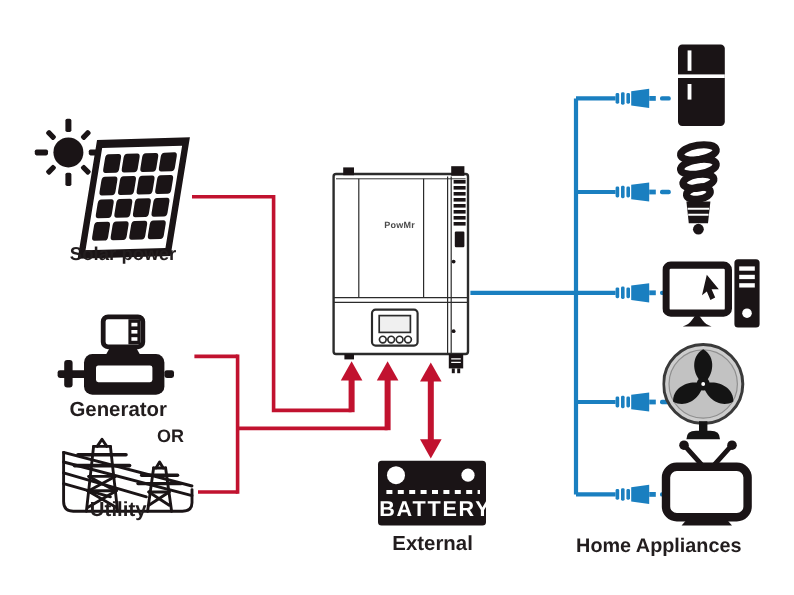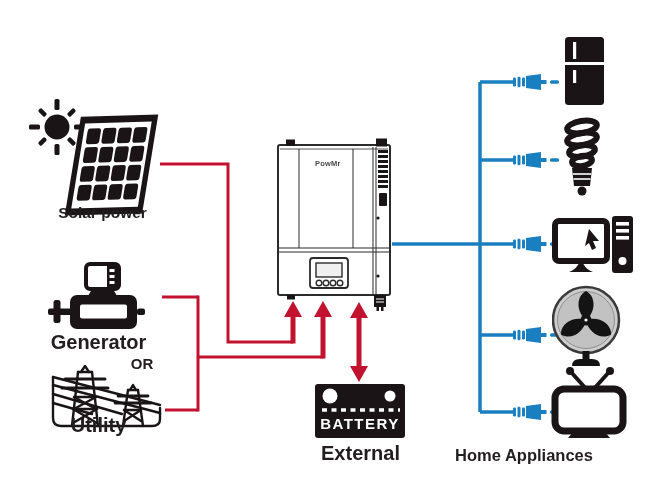--- a/index.html
+++ b/index.html
@@ -3,28 +3,28 @@
 <meta charset="utf-8">
 <style>
   html,body{margin:0;padding:0;background:#ffffff;}
   .canvas{
     position:relative;width:662px;height:496px;background:#ffffff;overflow:hidden;
     font-family:"Liberation Sans", sans-serif;color:#221d1e;
   }
   .abs{position:absolute;}
   .label{
     position:absolute;text-align:center;font-weight:bold;color:#221d1e;
-    font-size:20px;line-height:18px;white-space:nowrap;
+    font-size:17px;line-height:18px;white-space:nowrap;
   }
   .label.big{font-size:16.5px;}
   .label.italic{font-weight:600;font-size:15px;}
-  .label.on-battery{color:#ffffff;font-size:15px;letter-spacing:1.5px;text-align:center;}
+  .label.on-battery{color:#ffffff;font-size:18px;letter-spacing:1.5px;text-align:center;}
   .brand{
     position:absolute;font-size:7.5px;font-weight:bold;color:#4a4a4a;
-    width:36px;letter-spacing:0.2px;filter:blur(0.3px);
+    width:36px;text-align:center;letter-spacing:0.2px;filter:blur(0.3px);margin-top:24px;
   }
   svg{display:block;}
 </style>
 </head>
 <body>
 
 <div class="canvas">
 
   <svg class="abs" style="left:0;top:0" width="662" height="496" viewBox="0 0 662 496">
     <defs>
@@ -274,15 +274,15 @@
     <polygon points="24,67 54,67 60,74 18,74" fill="#1a1416"></polygon>
   </svg>
 
   <div class="label" style="left:30px;top:204px;width:145px;font-size:15.5px">Solar power</div>
   <div class="label" style="left:26px;top:333px;width:145px">Generator</div>
   <div class="label italic" style="left:118px;top:355px;width:48px">OR</div>
   <div class="label" style="left:26px;top:416px;width:145px">Utility</div>
   <div class="label" style="left:288px;top:444px;width:145px">
     <div>External</div>
   </div>
-  <div class="label big" style="left:435px;top:446px;width:178px">Home Appliances</div>
+  <div class="label big" style="left:460px;top:446px;width:178px">Home Appliances</div>
 
 </div>
 
 </body></html>

